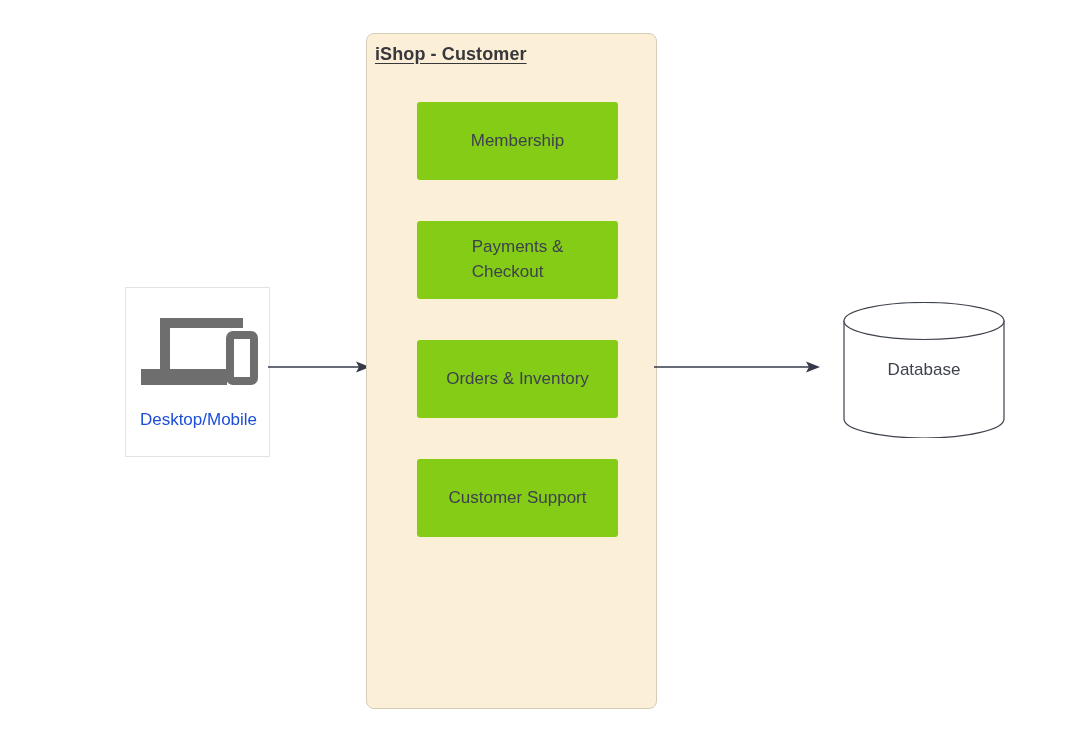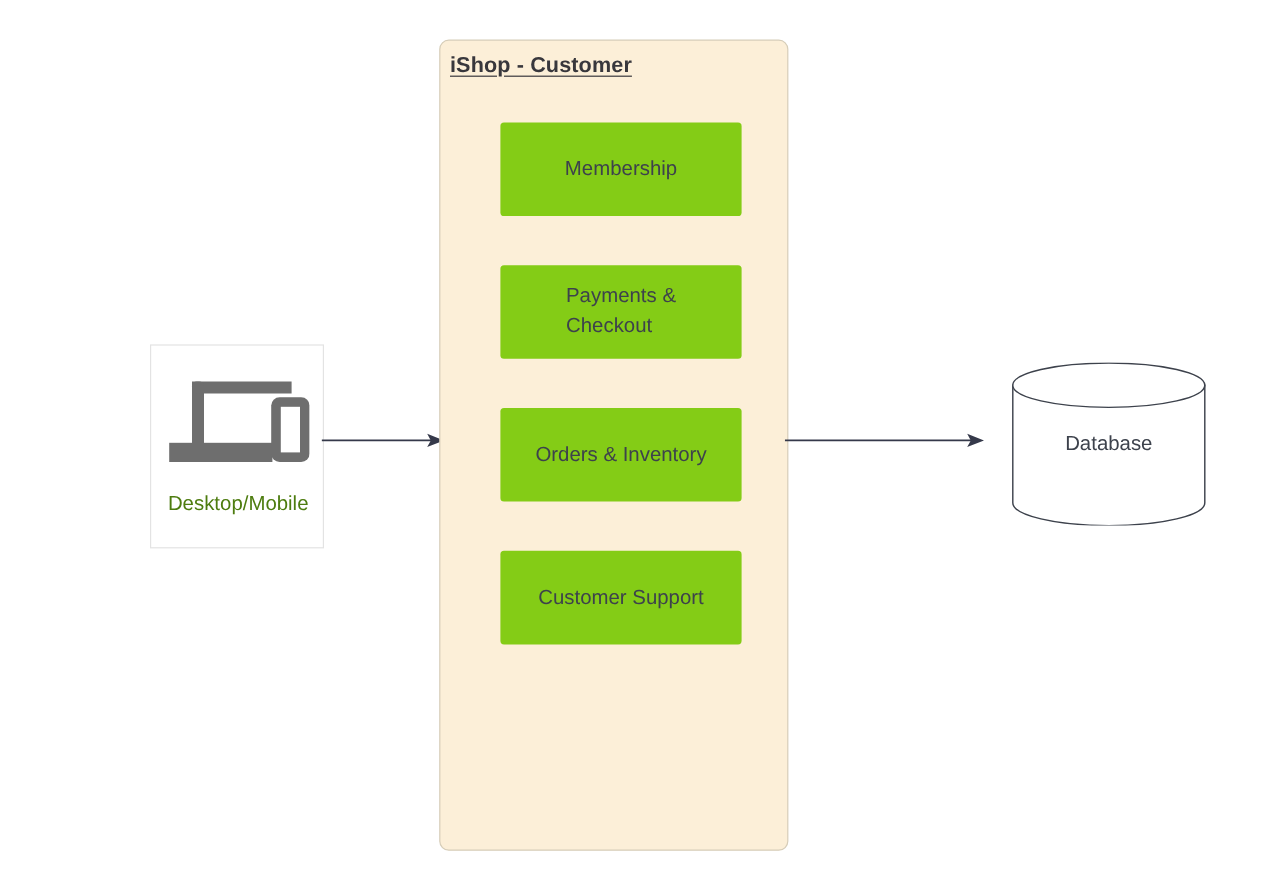--- a/index.html
+++ b/index.html
@@ -40,21 +40,21 @@
     width: 118px;
     height: 78px;
   }
   .client-label {
     position: absolute;
     left: -13px;
     top: 122px;
     width: 171px;
     text-align: center;
     font-size: 17px;
-    color: #4d7c0f;
+    color: #1d4ed8;
     white-space: nowrap;
   }
 
   
   .monolith {
     position: absolute;
     left: 366px;
     top: 33px;
     width: 291px;
     height: 676px;

